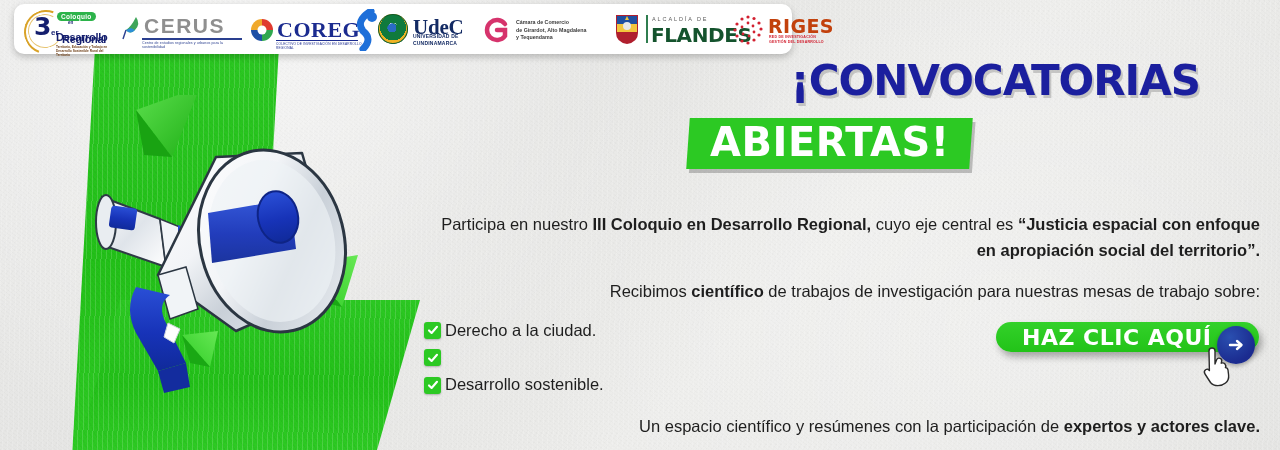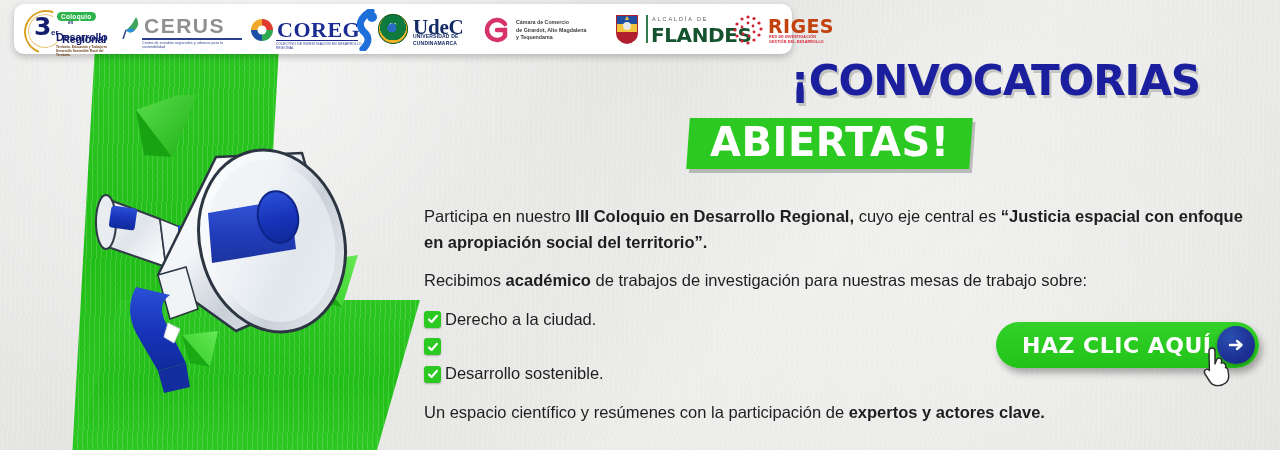--- a/index.html
+++ b/index.html
@@ -141,34 +141,34 @@
   }
   .sub-chip span{
     display:inline-block;transform:skewX(4deg);
     font-family:"DejaVu Sans",sans-serif;font-weight:bold;font-size:40px;color:#ffffff;
     letter-spacing:.5px;line-height:1;
   }
 
   
   .copy{position:absolute;left:424px;top:196px;width:836px;color:#1e1e1e;
     font-size:16.5px;line-height:1.55;font-family:"Liberation Sans",sans-serif;}
-  .copy p{margin:8px 0 13px 0;}
+  .copy p{margin:16px 0 13px 0;text-align:right;}
   .copy b{font-weight:bold;}
   .checklist{margin:0 0 13px 0;padding:0;list-style:none;}
   .checklist li{display:flex;align-items:center;gap:4px;margin:0 0 6px 0;font-size:16.5px;}
   .chk{
     width:17px;height:17px;flex:0 0 17px;border-radius:3px;background:#2cc923;
     display:flex;align-items:center;justify-content:center;
     box-shadow:0 1px 2px rgba(0,0,0,.25);
   }
   .chk svg{display:block;}
 
   
   .cta{
-    position:absolute;left:996px;top:322px;height:46px;
+    position:absolute;left:996px;top:322px;height:30px;
     background:linear-gradient(180deg,#33d12a 0%,#22c318 100%);
     border-radius:26px;display:flex;align-items:center;
     padding:0 48px 0 26px;box-shadow:3px 5px 7px rgba(0,0,0,.3);
     cursor:pointer;
   }
   .cta-label{
     font-family:"DejaVu Sans",sans-serif;font-weight:bold;font-size:22px;color:#fff;
     letter-spacing:.5px;white-space:nowrap;
   }
   .cta-circle{
@@ -381,21 +381,21 @@
   <div class="sub-wrap">
     <span class="sub-chip">
       <span>ABIERTAS!</span>
     </span>
   </div>
 
   <div class="copy">
 
     <p><span>Participa en nuestro </span><b>III Coloquio en Desarrollo Regional,</b><span> cuyo eje central es </span><b>“Justicia espacial con enfoque en apropiación social del territorio”.</b></p>
 
-    <p><span>Recibimos </span><b>académico</b><span> de trabajos de investigación para nuestras mesas de trabajo sobre:</span></p>
+    <p><span>Recibimos </span><b>científico</b><span> de trabajos de investigación para nuestras mesas de trabajo sobre:</span></p>
 
     <ul class="checklist">
       <li>
         <span class="chk">
           <svg width="12" height="12" viewBox="0 0 12 12">
               <path d="M2 6.4 L4.6 9 L10 2.8" stroke="#fff" stroke-width="2.1" fill="none" stroke-linecap="round" stroke-linejoin="round"></path>
             </svg>
         </span>
         <span>Derecho a la ciudad.</span>
       </li>

